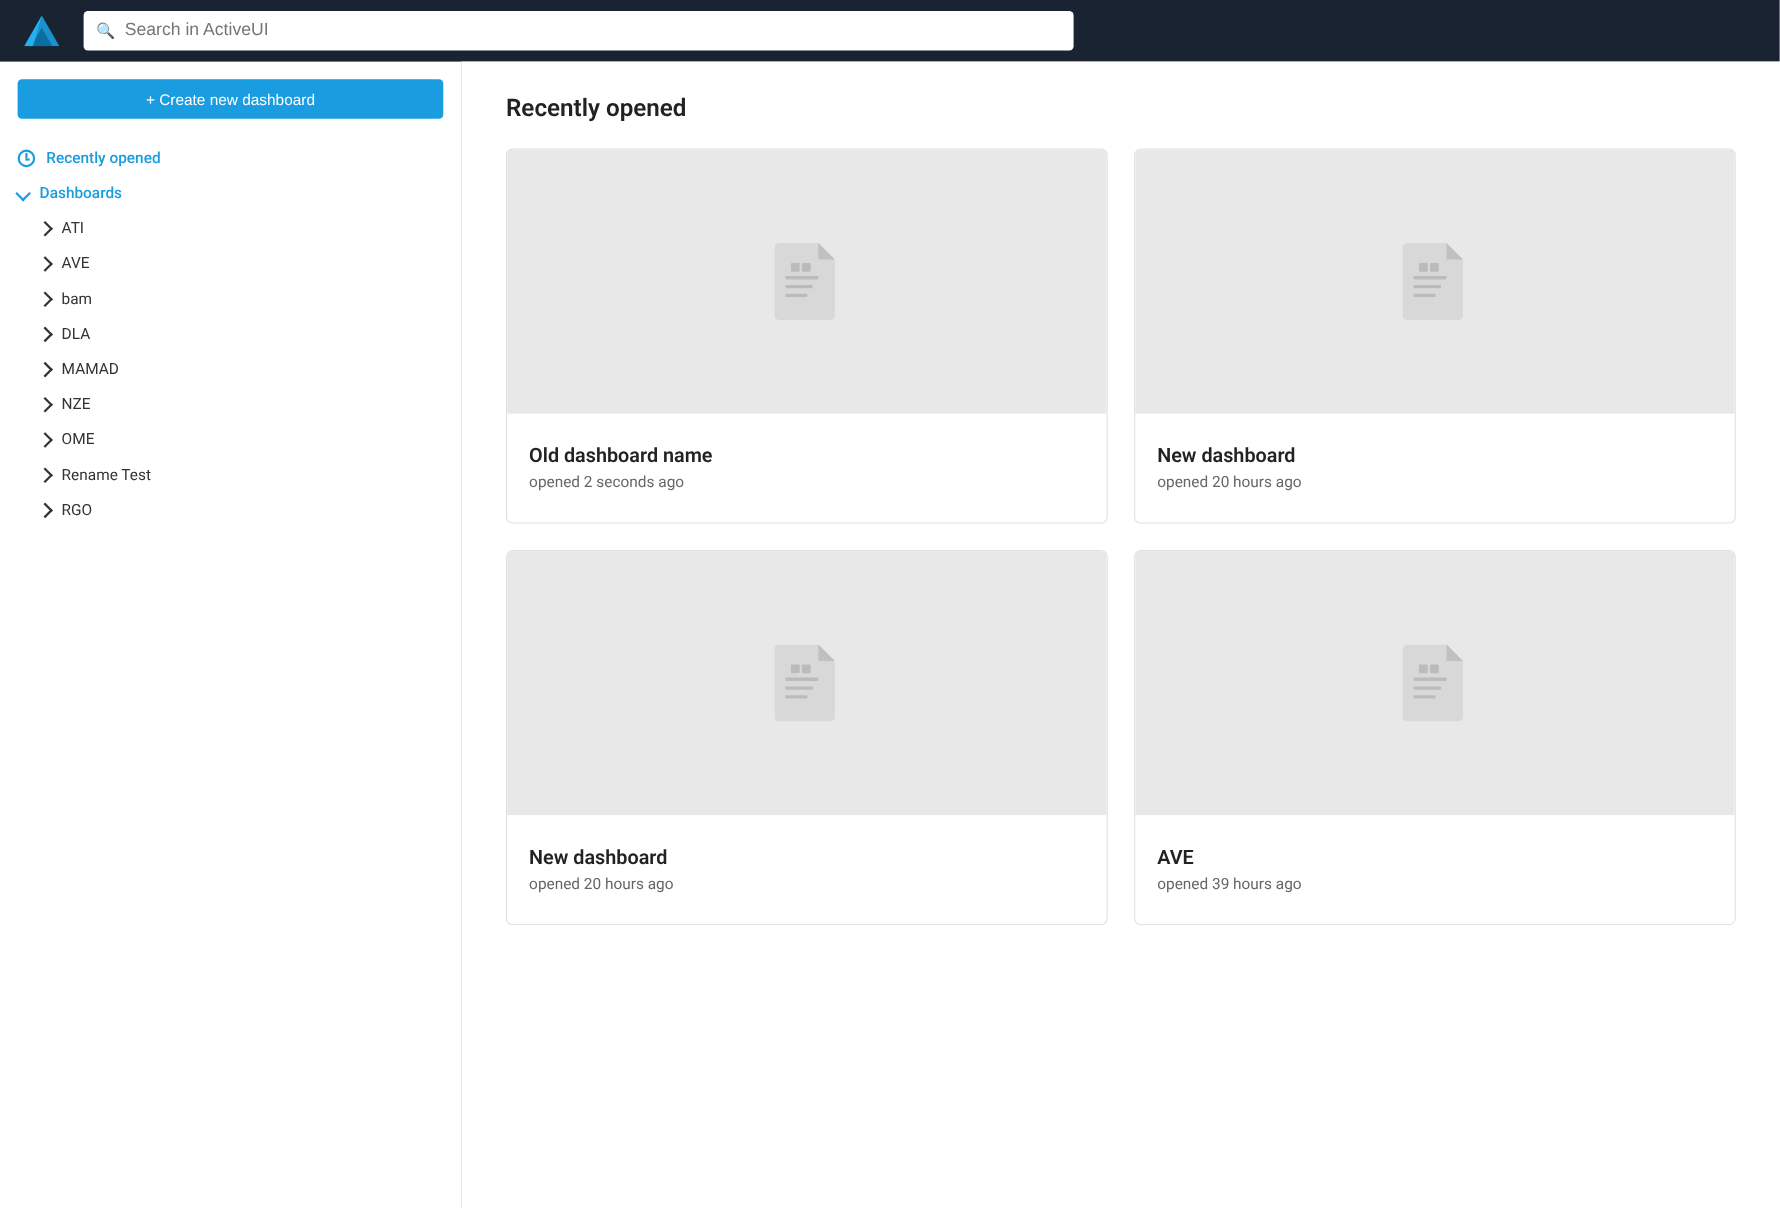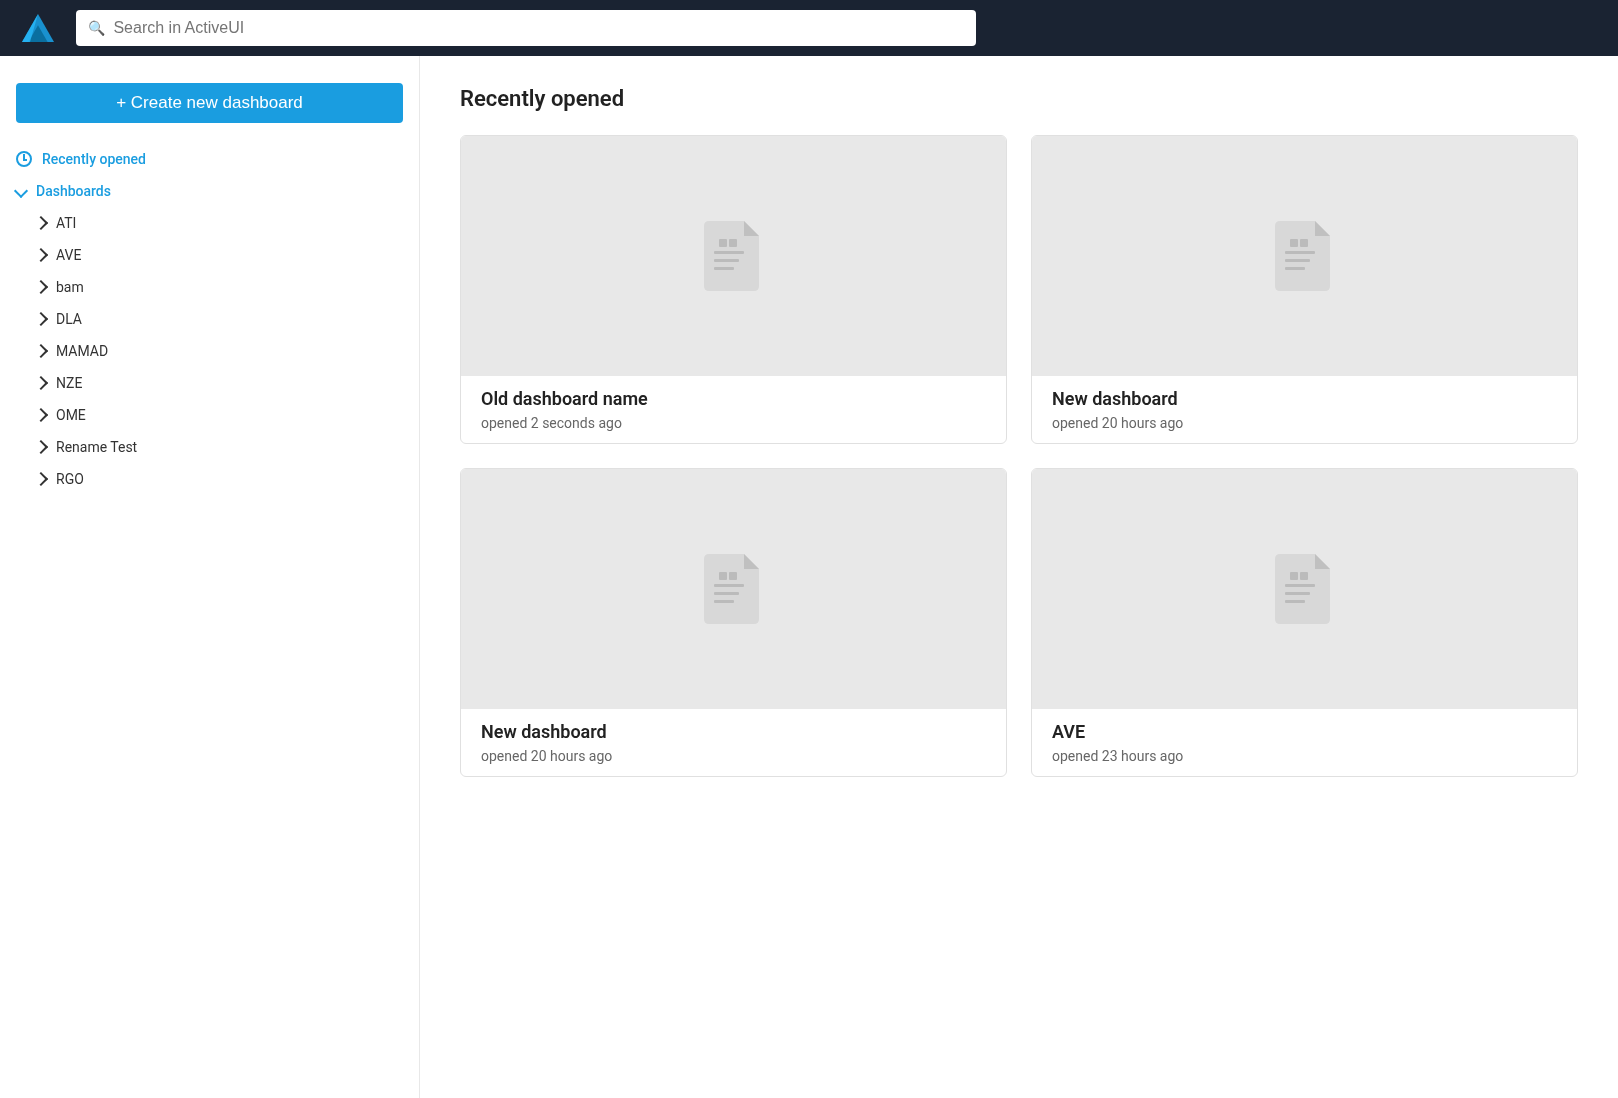--- a/index.html
+++ b/index.html
@@ -60,25 +60,25 @@
     }
     .create-btn {
       display: flex;
       align-items: center;
       justify-content: center;
       gap: 8px;
       background: #1a9de0;
       color: #fff;
       border: none;
       border-radius: 4px;
-      font-size: 17px;
+      font-size: 14px;
       font-weight: 500;
       cursor: pointer;
       padding: 10px 20px;
-      margin: 11px 16px 20px 16px;
+      margin: 0 16px 20px 16px;
       width: calc(100% - 32px);
     }
 
     .sidebar-item {
       display: flex;
       align-items: center;
       gap: 10px;
       padding: 8px 16px;
       cursor: pointer;
       font-size: 14px;
@@ -192,21 +192,21 @@
       height: 70px;
       position: relative;
     }
     .doc-icon svg {
       width: 100%;
       height: 100%;
       fill: #ccc;
     }
 
     .card-info {
-      padding: 12px 20px;
+      padding: 28px 20px;
     }
     .card-name {
       font-size: 18px;
       font-weight: 600;
       color: #222;
       margin-bottom: 6px;
     }
     .card-time {
       font-size: 14px;
       color: #666;
@@ -364,20 +364,20 @@
               <rect x="10" y="30" width="30" height="3" rx="1" fill="#bbb"></rect>
               <rect x="10" y="38" width="25" height="3" rx="1" fill="#bbb"></rect>
               <rect x="10" y="46" width="20" height="3" rx="1" fill="#bbb"></rect>
               <rect x="15" y="18" width="8" height="8" rx="1" fill="#bbb"></rect>
               <rect x="25" y="18" width="8" height="8" rx="1" fill="#bbb"></rect>
             </svg>
           </div>
         </div>
         <div class="card-info">
           <div class="card-name">AVE</div>
-          <div class="card-time">opened 23 hours ago</div>
+          <div class="card-time">opened 39 hours ago</div>
         </div>
       </div>
 
     </div>
   </div>
 
 </div>
 
 </body></html>

